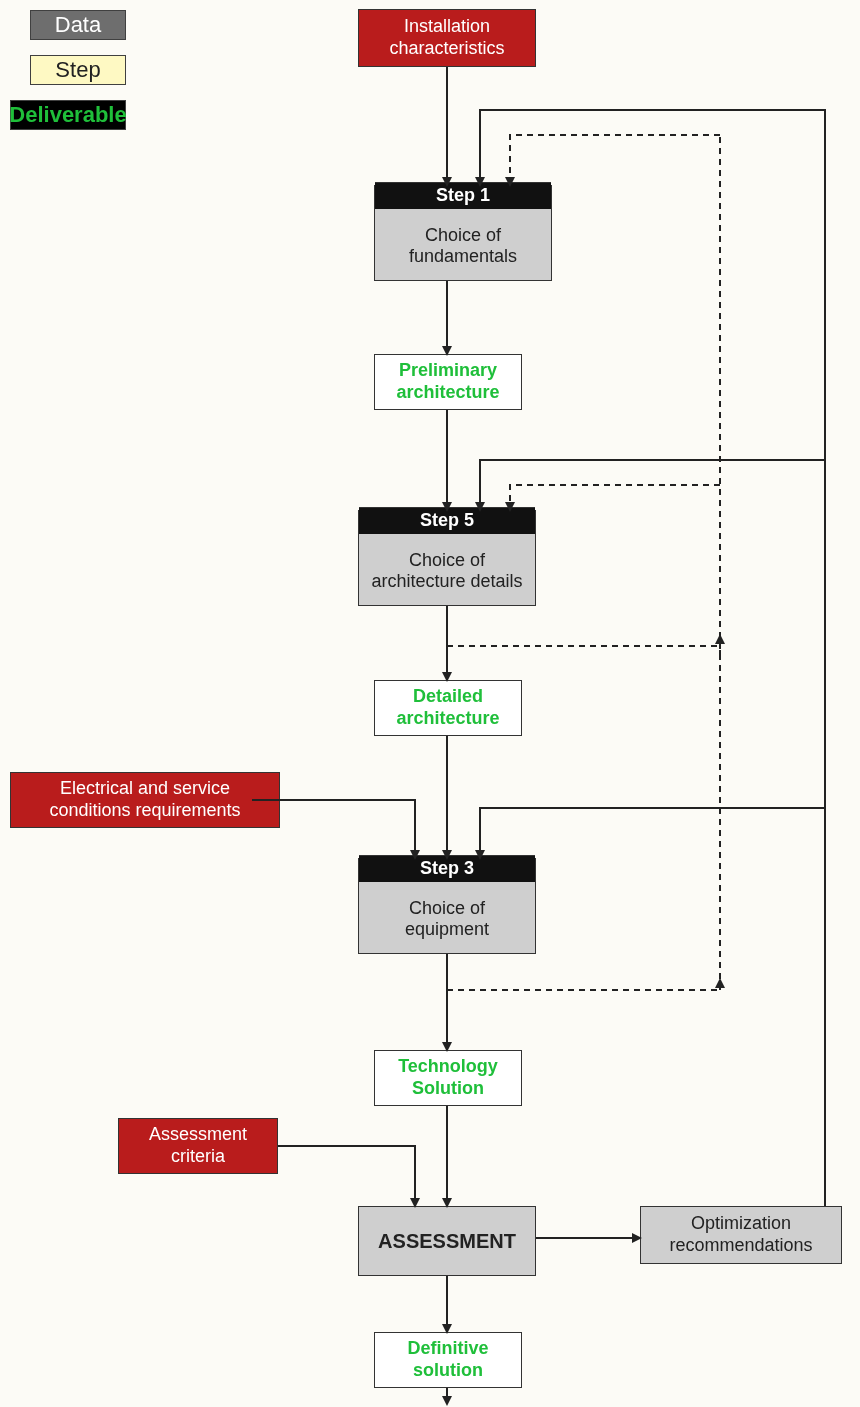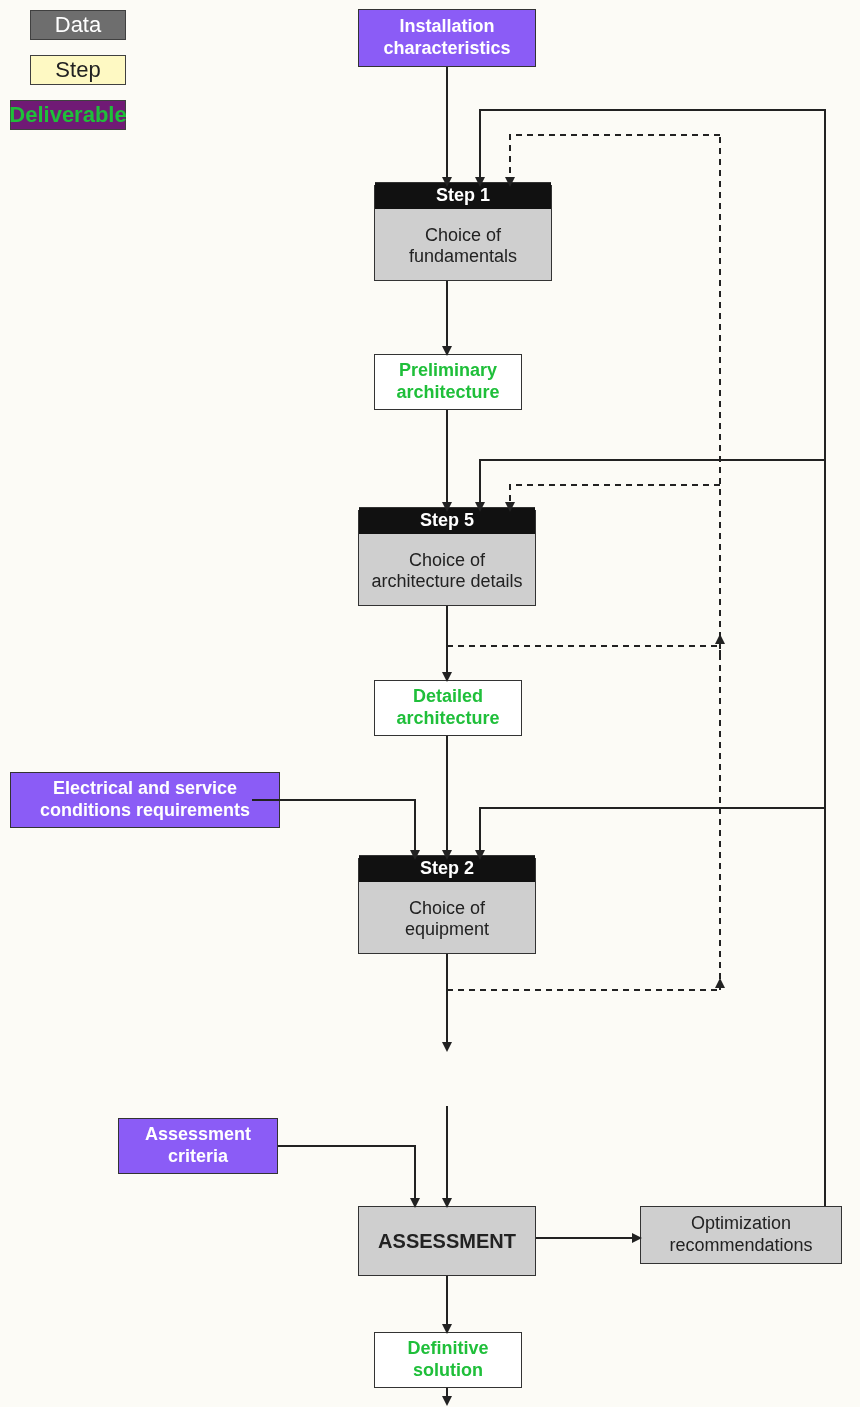--- a/index.html
+++ b/index.html
@@ -18,26 +18,25 @@
     position: absolute;
     box-sizing: border-box;
     display: flex;
     flex-direction: column;
     align-items: center;
     justify-content: center;
     text-align: center;
     border: 1px solid #333;
   }
   .data-box {
-    background: #8b5cf6;
+    background: #b91c1c;
     color: #fff;
     font-size: 18px;
     line-height: 1.2;
     padding: 19px 6px;
-    font-weight: bold;
   }
   .step-box {
     background: #cfcfcf;
     color: #222;
     font-size: 18px;
     line-height: 1.2;
   }
   .step-header-strip {
     width: 100%;
     height: 8px;
@@ -86,21 +85,21 @@
     box-sizing: border-box;
     border: 1px solid #404040;
     display: flex;
     align-items: center;
     justify-content: center;
     font-size: 22px;
     padding: 2px 6px;
   }
   .legend-data   { background: #6e6e6e; color: #fff; }
   .legend-step   { background: #fef9c3; color: #222; }
-  .legend-deliv  { background: #701a75;    color: #1fbf3a; font-weight: bold; }
+  .legend-deliv  { background: #000000;    color: #1fbf3a; font-weight: bold; }
   
   svg.arrows {
     position: absolute;
     left: 0; top: 0;
     width: 860px; height: 1407px;
     pointer-events: none;
   }
 </style>
 </head>
 <body>
@@ -137,26 +136,29 @@
 <div class="box deliverable-box" style="left:374px; top:680px; width:148px; height:56px;">
   <span>Detailed<br>architecture</span>
 </div>
 
 <div class="box data-box" style="left:10px; top:772px; width:270px; height:56px;">
   <span>Electrical and service<br>conditions requirements</span>
 </div>
 
 <div class="box step-box" style="left:358px; top:858px; width:178px; height:96px;">
   <div class="step-header-strip"></div>
-  <div class="step-title">Step  2</div>
+  <div class="step-title">Step  3</div>
   <div class="step-body">
      <span>Choice of<br>equipment</span>
   </div>
 </div>
 
+<div class="box deliverable-box" style="left:374px; top:1050px; width:148px; height:56px;">
+  <span>Technology<br>Solution</span>
+</div>
 
 <div class="box data-box" style="left:118px; top:1118px; width:160px; height:56px;">
   <span>Assessment<br>criteria</span>
 </div>
 
 <div class="box plain-step assessment" style="left:358px; top:1206px; width:178px; height:70px;">
   <span>ASSESSMENT</span>
 </div>
 
 <div class="box deliverable-box" style="left:374px; top:1332px; width:148px; height:56px;">

